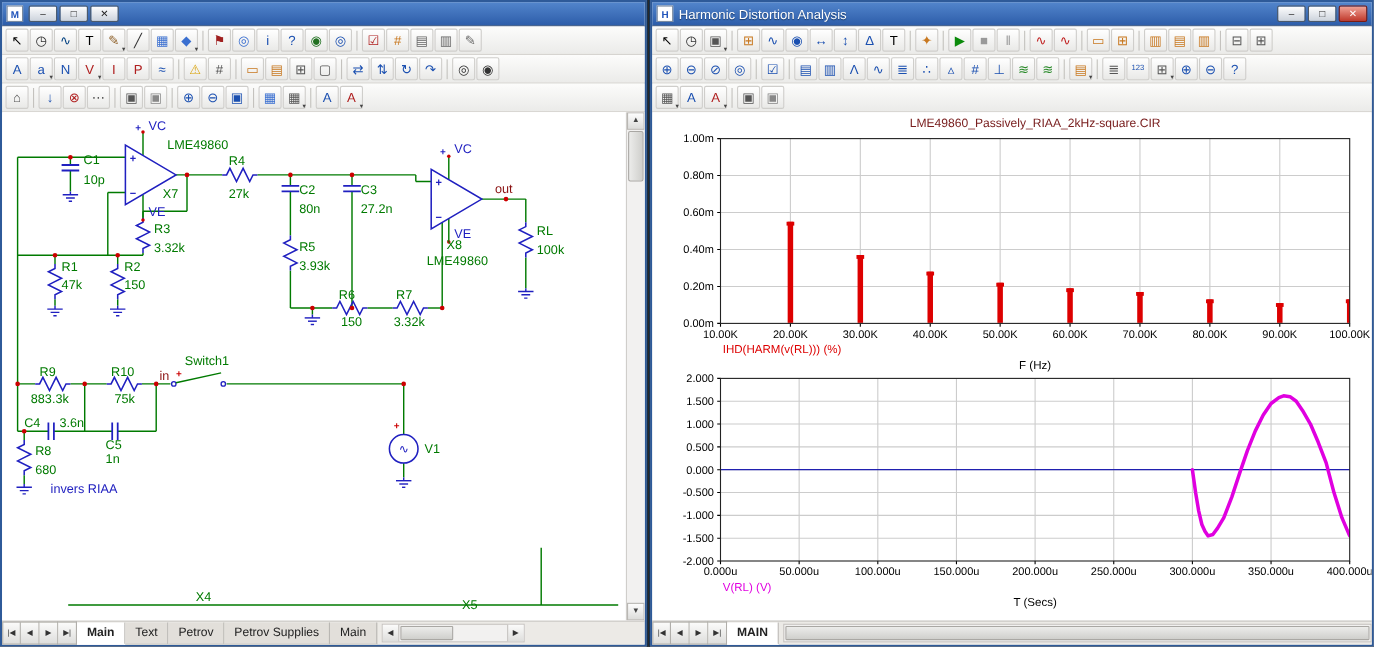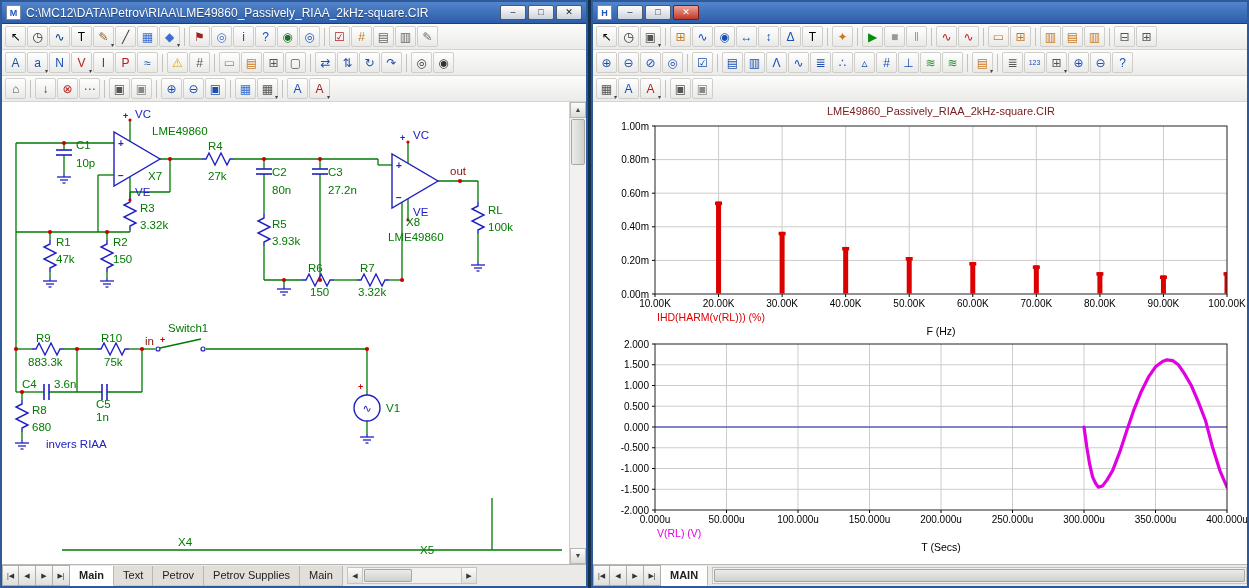--- a/index.html
+++ b/index.html
@@ -41,21 +41,20 @@
 .charts{position:relative;flex:1;background:#fff;overflow:hidden}
 </style>
 </head>
 <body>
 
 <div class="stage">
 
   <div class="window win-left">
     <div class="titlebar">
       <span class="appicon">M</span>
-      <span class="titletext">C:\MC12\DATA\Petrov\RIAA\LME49860_Passively_RIAA_2kHz-square.CIR</span>
       <span class="winbtns">
         <span class="wbtn">–</span>
         <span class="wbtn">□</span>
         <span class="wbtn">✕</span>
       </span>
     </div>
     <div class="toolbar" id="lw-tb0">
         <span class="tbtn">
           <span class="glyph" style="color: rgb(0, 0, 0);">↖</span>
         </span>
@@ -444,20 +443,21 @@
           </span>
         <span class="hbtn right">▶</span>
       </span>
       <span class="fill"></span>
     </div>
   </div>
 
   <div class="window win-right">
     <div class="titlebar">
       <span class="appicon">H</span>
+      <span class="titletext">Harmonic Distortion Analysis</span>
       <span class="winbtns">
         <span class="wbtn">–</span>
         <span class="wbtn">□</span>
         <span class="wbtn close-red">✕</span>
       </span>
     </div>
     <div class="toolbar" id="rw-tb0">
         <span class="tbtn">
           <span class="glyph" style="color: rgb(0, 0, 0);">↖</span>
         </span>

